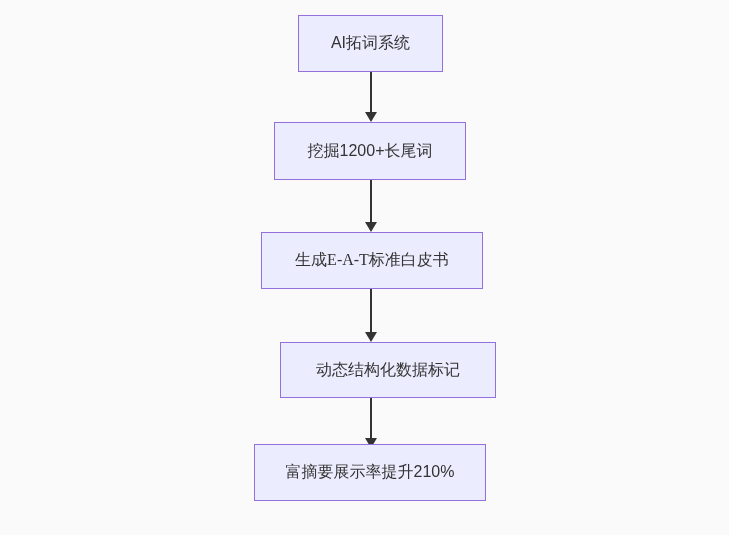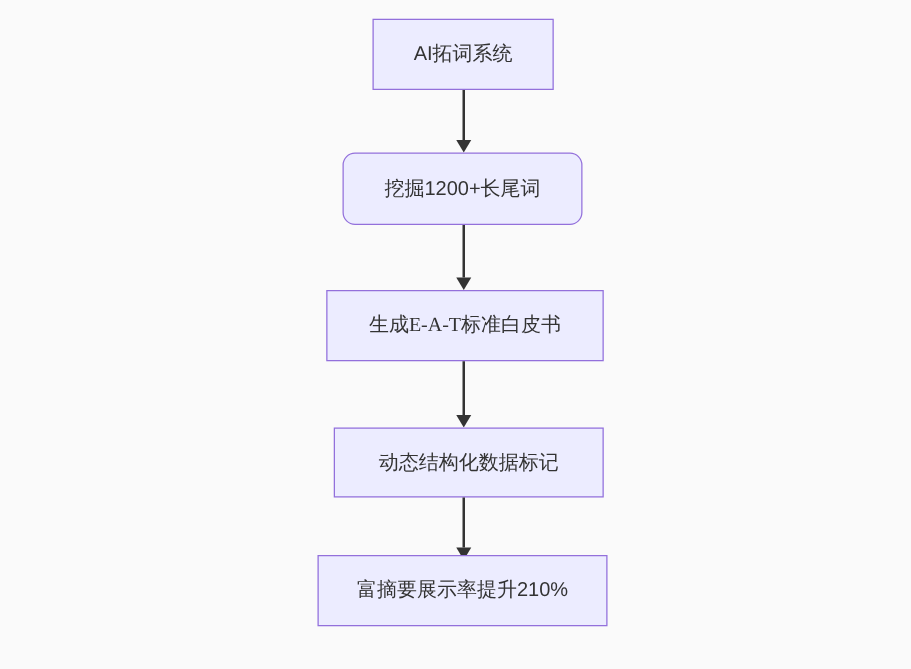--- a/index.html
+++ b/index.html
@@ -57,35 +57,35 @@
 
 <div class="canvas">
 
   <div class="node" style="left:298px; top:15px; width:145px; height:57px;">AI拓词系统</div>
 
   <div class="edge" style="top:72px; height:50px;">
     <div class="line"></div>
     <div class="arrowhead"></div>
   </div>
 
-  <div class="node" style="left:274px; top:122px; width:192px; height:58px;border-radius:10px;">挖掘1200+长尾词</div>
+  <div class="node" style="left:274px; top:122px; width:192px; height:58px;">挖掘1200+长尾词</div>
 
   <div class="edge" style="top:180px; height:52px;">
     <div class="line"></div>
     <div class="arrowhead"></div>
   </div>
 
   <div class="node" style="left:261px; top:232px; width:222px; height:57px;font-family:Liberation Serif, serif;">生成E-A-T标准白皮书</div>
 
   <div class="edge" style="top:289px; height:53px;">
     <div class="line"></div>
     <div class="arrowhead"></div>
   </div>
 
-  <div class="node" style="left:267px; top:342px; width:216px; height:56px;">动态结构化数据标记</div>
+  <div class="node" style="left:280px; top:342px; width:216px; height:56px;">动态结构化数据标记</div>
 
   <div class="edge" style="top:398px; height:50px;">
     <div class="line"></div>
     <div class="arrowhead"></div>
   </div>
 
   <div class="node" style="left:254px; top:444px; width:232px; height:57px;">富摘要展示率提升210%</div>
 
 </div>
 

